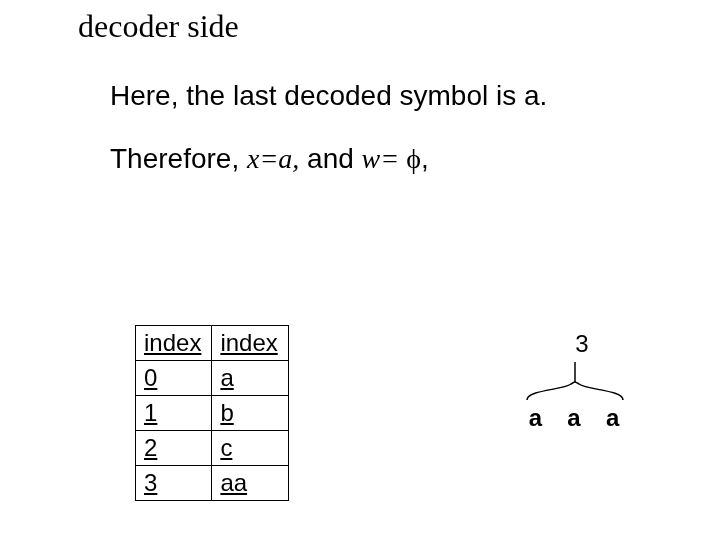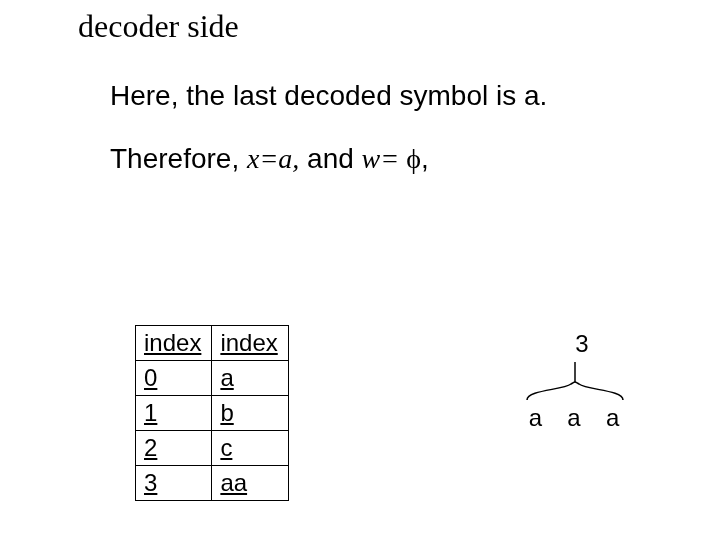--- a/index.html
+++ b/index.html
@@ -72,20 +72,21 @@
     text-align: center;
     margin-left: 14px;
   }
   .diagram svg {
     display: block;
     margin: 2px auto 2px auto;
   }
   .diagram .bottom-row {
     text-align: center;
     letter-spacing: 2px;
+    font-weight: bold;
   }
   .diagram .bottom-row span {
     display: inline-block;
     width: 30px;
     text-align: center;
   }
 </style>
 </head>
 <body>
 

